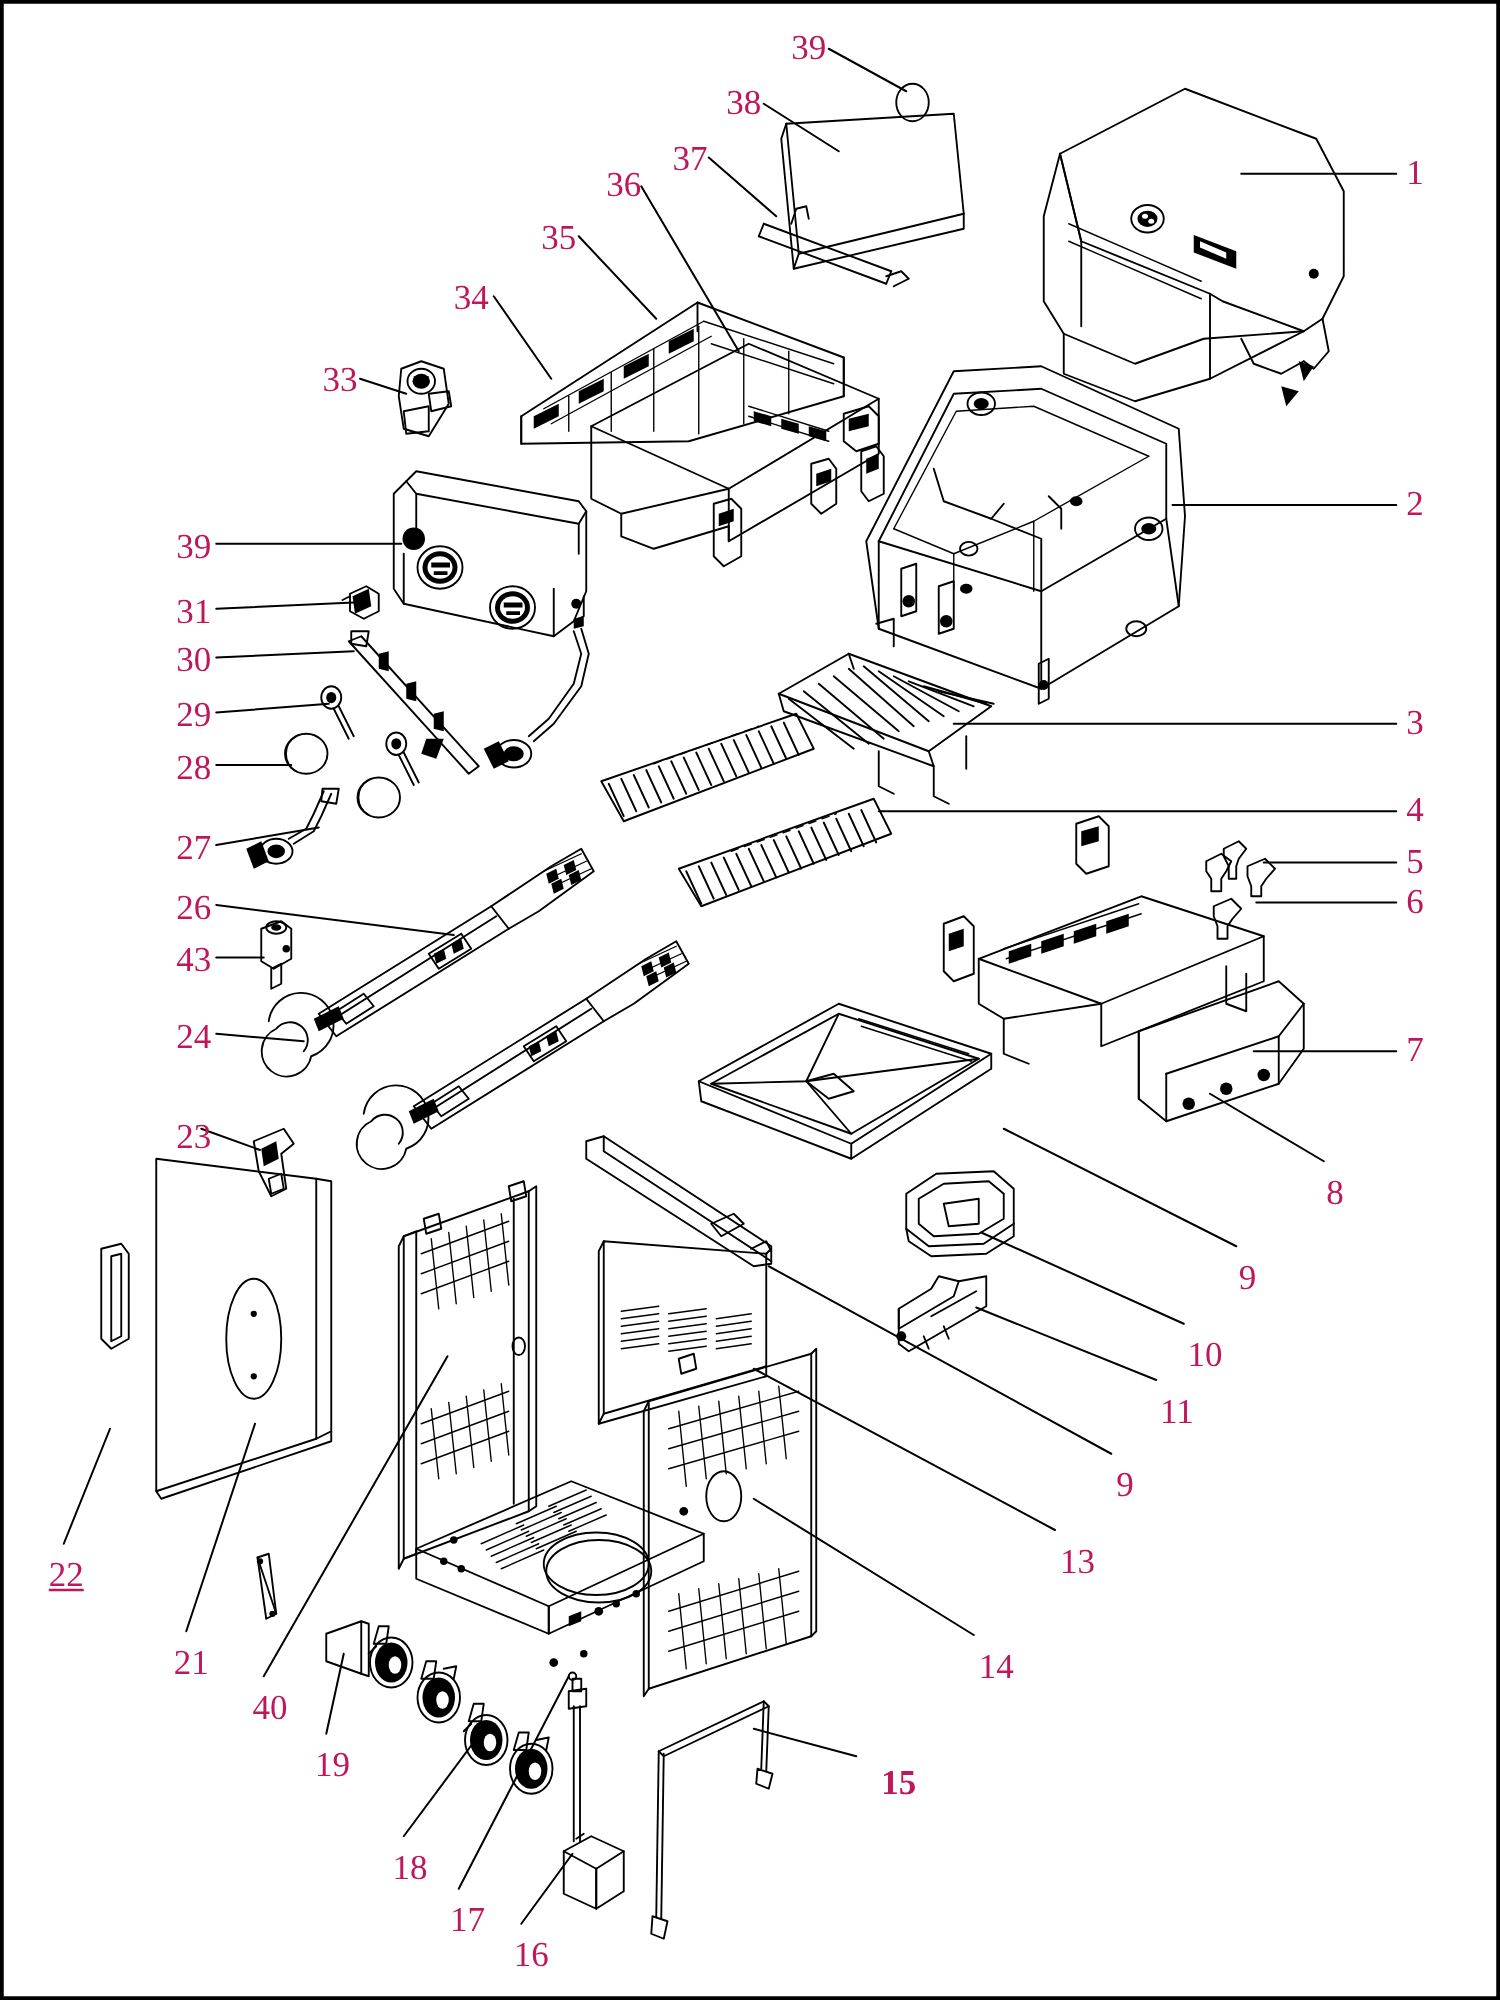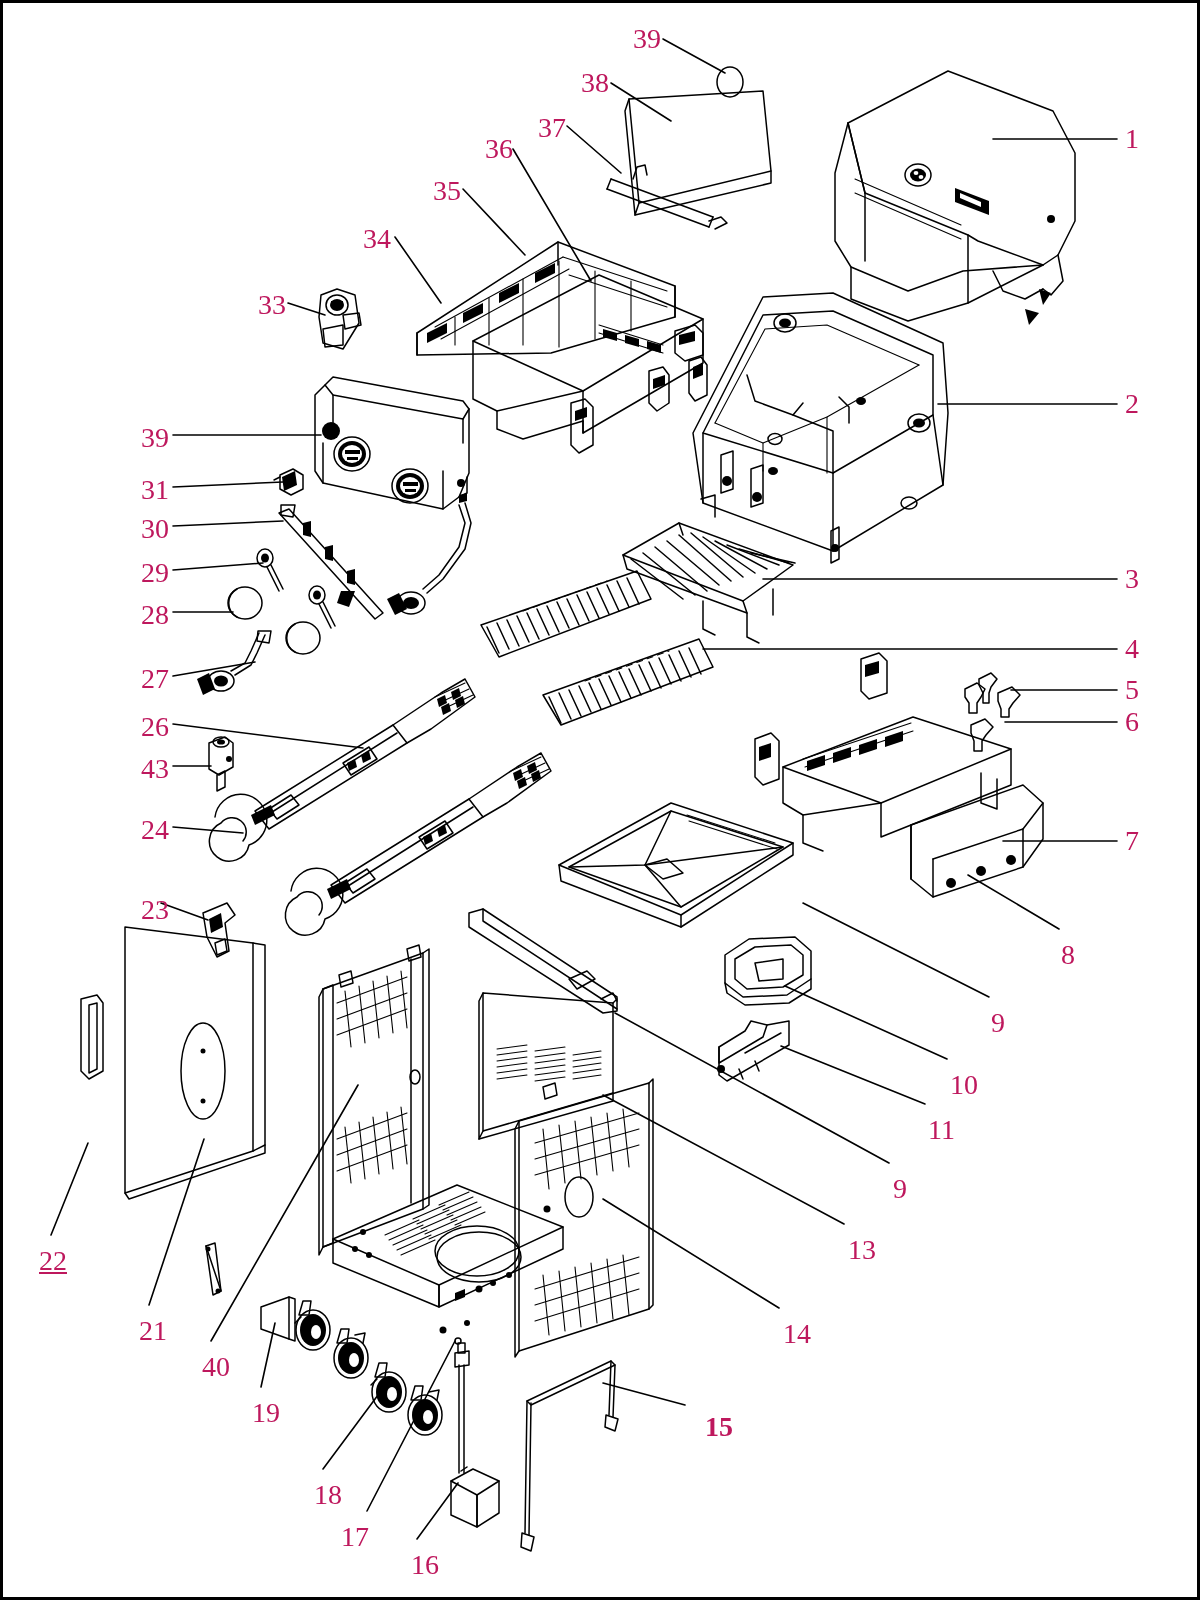--- a/index.html
+++ b/index.html
@@ -688,21 +688,21 @@
         <div class="callout" style="left: 1122px; top: 824px;">7</div>
         <div class="callout" style="left: 1058px; top: 938px;">8</div>
         <div class="callout" style="left: 988px; top: 1006px;">9</div>
         <div class="callout" style="left: 947px; top: 1068px;">10</div>
         <div class="callout" style="left: 925px; top: 1113px;">11</div>
         <div class="callout" style="left: 890px; top: 1172px;">9</div>
         <div class="callout" style="left: 845px; top: 1233px;">13</div>
         <div class="callout" style="left: 780px; top: 1317px;">14</div>
         <div class="callout" style="left: 702px; top: 1410px; font-weight: bold;">15</div>
         <div class="callout" style="left: 408px; top: 1548px;">16</div>
-        <div class="callout" style="left: 338px; top: 1520px;">17</div>
+        <div class="callout" style="left: 357px; top: 1520px;">17</div>
         <div class="callout" style="left: 311px; top: 1478px;">18</div>
         <div class="callout" style="left: 249px; top: 1396px;">19</div>
         <div class="callout" style="left: 199px; top: 1350px;">40</div>
         <div class="callout" style="left: 136px; top: 1314px;">21</div>
         <div class="callout" style="left: 36px; top: 1244px; text-decoration: underline;">22</div>
         <div class="callout" style="left: 138px; top: 893px;">23</div>
         <div class="callout" style="left: 138px; top: 813px;">24</div>
         <div class="callout" style="left: 138px; top: 752px;">43</div>
         <div class="callout" style="left: 138px; top: 710px;">26</div>
         <div class="callout" style="left: 138px; top: 662px;">27</div>

